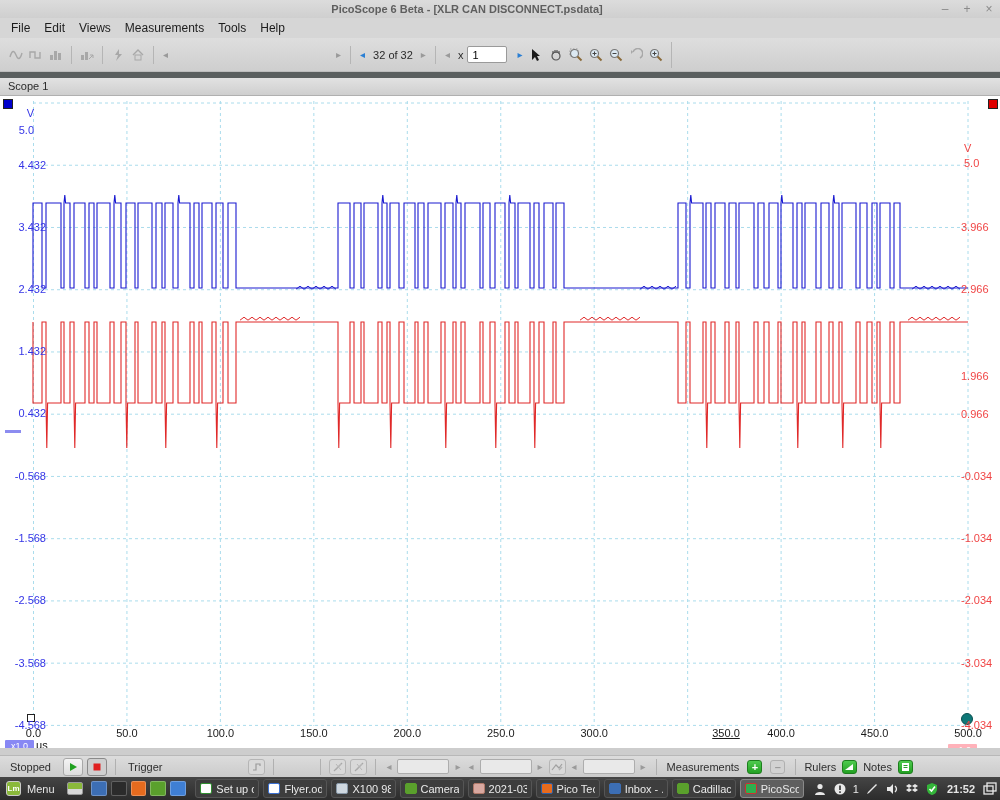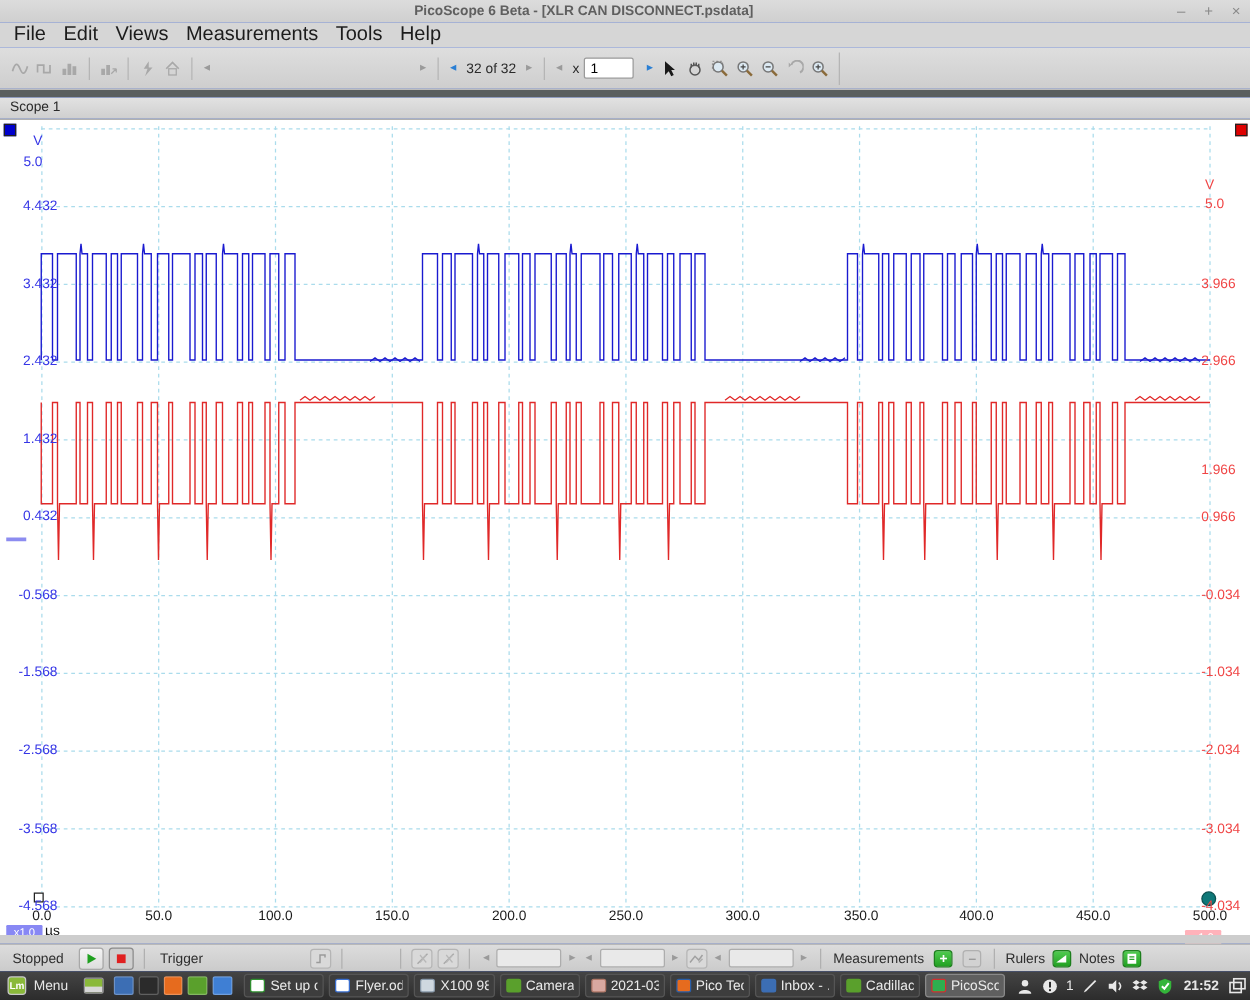--- a/index.html
+++ b/index.html
@@ -1,27 +1,27 @@
 <!DOCTYPE html>
 <html><head>
 <meta charset="utf-8">
 <style>
   * { margin:0; padding:0; box-sizing:border-box; }
   html,body { width:1000px; height:800px; overflow:hidden;
     font-family:"Liberation Sans","DejaVu Sans",sans-serif; }
-  #app { position:relative; width:1000px; height:800px; background:#1d4ed8; }
+  #app { position:relative; width:1000px; height:800px; background:#5eead4; }
 
   
   #titlebar { position:absolute; left:0; top:0; width:1000px; height:18px;
     background:linear-gradient(#dcdcdc,#cfcfcf); display:flex; align-items:center; }
   #title { flex:1; text-align:center; font-size:11px; font-weight:bold; color:#5f5f5f; }
   .winctl { width:22px; text-align:center; color:#8a8a8a; font-size:12px; cursor:default; }
   #menubar { position:absolute; left:0; top:18px; width:1000px; height:20px;
     background:#d6d6d6; display:flex; align-items:center; padding-left:4px; }
-  .menu-item { font-size:16px; color:#1c1c1c; padding:3px 7px; }
+  .menu-item { font-size:12px; color:#1c1c1c; padding:3px 7px; }
   #toolbar { position:absolute; left:0; top:38px; width:1000px; height:34px;
     background:linear-gradient(#dedede,#cecece); display:flex; align-items:center;
     padding-left:6px; border-bottom:1px solid #bdbdbd; }
   .tb-sep { width:1px; height:18px; background:#b5b5b5; margin:0 5px; }
   .tb-icon { width:20px; height:20px; display:flex; align-items:center; justify-content:center; }
   .tb-text { font-size:11px; color:#2a2a2a; margin:0 4px; }
   .tb-input { width:40px; height:17px; border:1px solid #9a9a9a; background:#fff;
     font-size:11px; padding:1px 4px; border-radius:2px; }
   .nav-arrow { font-size:10px; color:#9a9a9a; padding:0 4px; }
   .nav-arrow.blue { color:#2a7fd4; }
@@ -281,21 +281,21 @@
         <div class="axis-label axis-red" style="left: 961px; top: 622px;">-4.034</div>
       </div>
     <div id="x-axis">
         <div class="xlab" style="left: 8.5px; top: 631px;">0.0</div>
         <div class="xlab" style="left: 101.95px; top: 631px;">50.0</div>
         <div class="xlab" style="left: 195.4px; top: 631px;">100.0</div>
         <div class="xlab" style="left: 288.85px; top: 631px;">150.0</div>
         <div class="xlab" style="left: 382.3px; top: 631px;">200.0</div>
         <div class="xlab" style="left: 475.75px; top: 631px;">250.0</div>
         <div class="xlab" style="left: 569.2px; top: 631px;">300.0</div>
-        <div class="xlab" style="left: 664px; top: 631px;">350.0</div>
+        <div class="xlab" style="left: 701px; top: 631px; text-decoration: underline;">350.0</div>
         <div class="xlab" style="left: 756.1px; top: 631px;">400.0</div>
         <div class="xlab" style="left: 849.55px; top: 631px;">450.0</div>
         <div class="xlab" style="left: 943px; top: 631px;">500.0</div>
       </div>
     <span class="badge" id="xbadge-left" style="left:5px; top:644px; background:#8888f4;">x1.0</span>
     <span id="us-label" style="left:36px; top:643px;">µs</span>
     <span class="badge" id="xbadge-right" style="left:948px; top:648px; background:#ffb2ba;">x1.0</span>
   </div>
   <div id="bottom-gray"></div>
 

